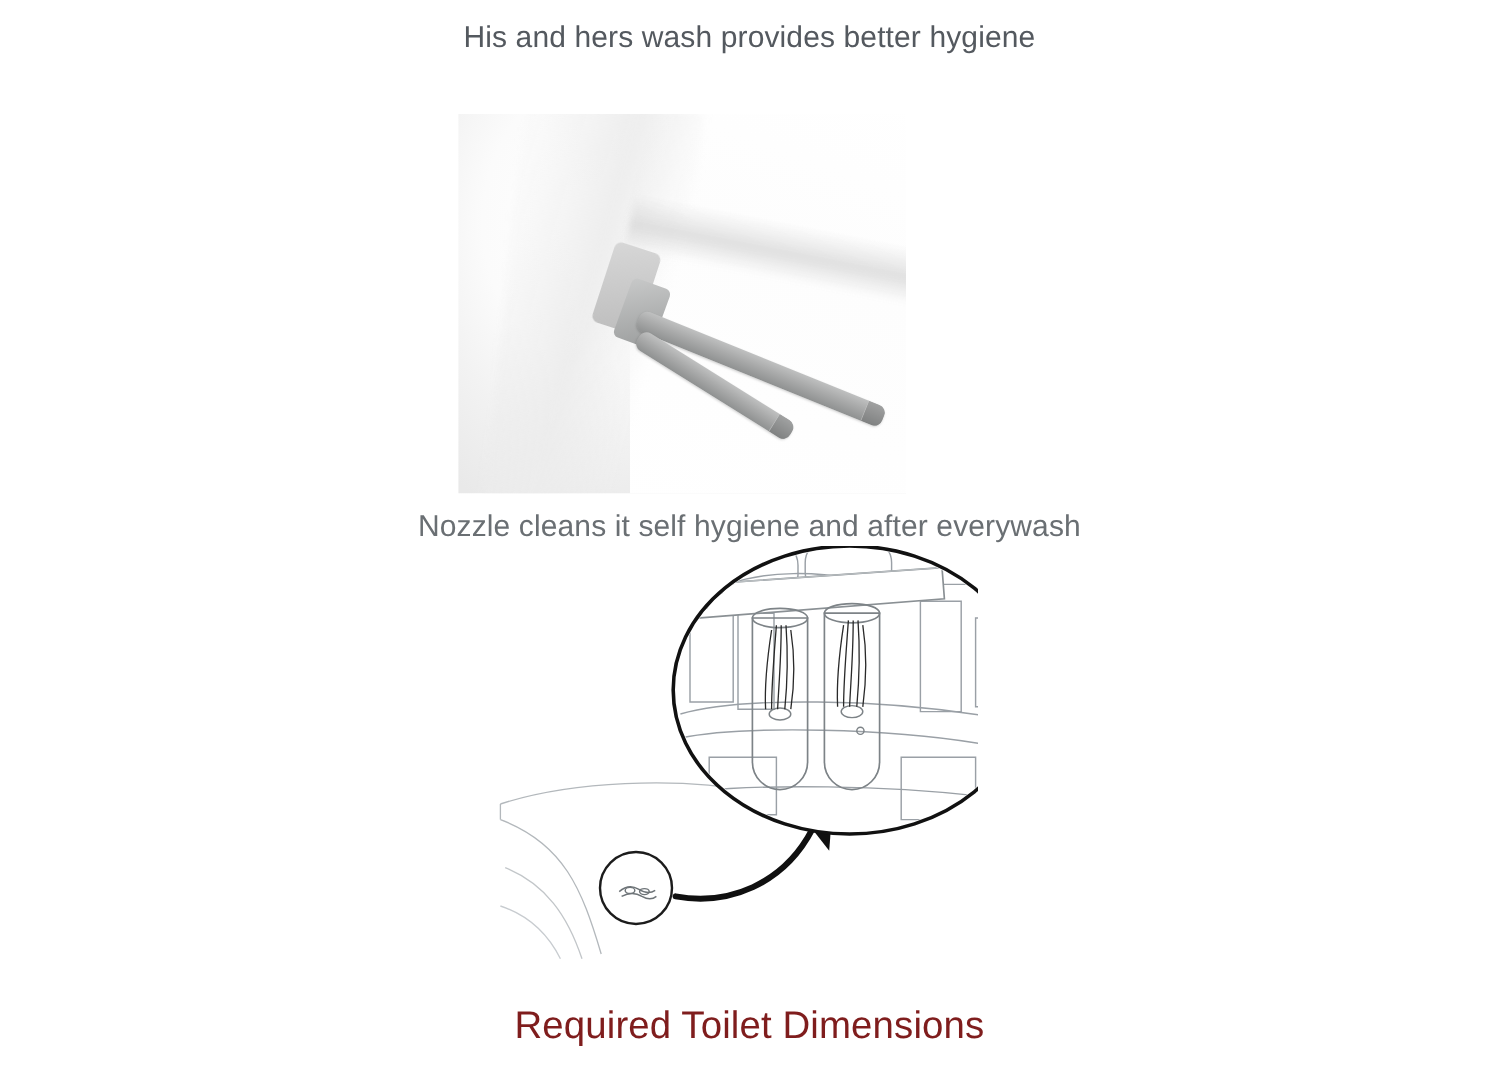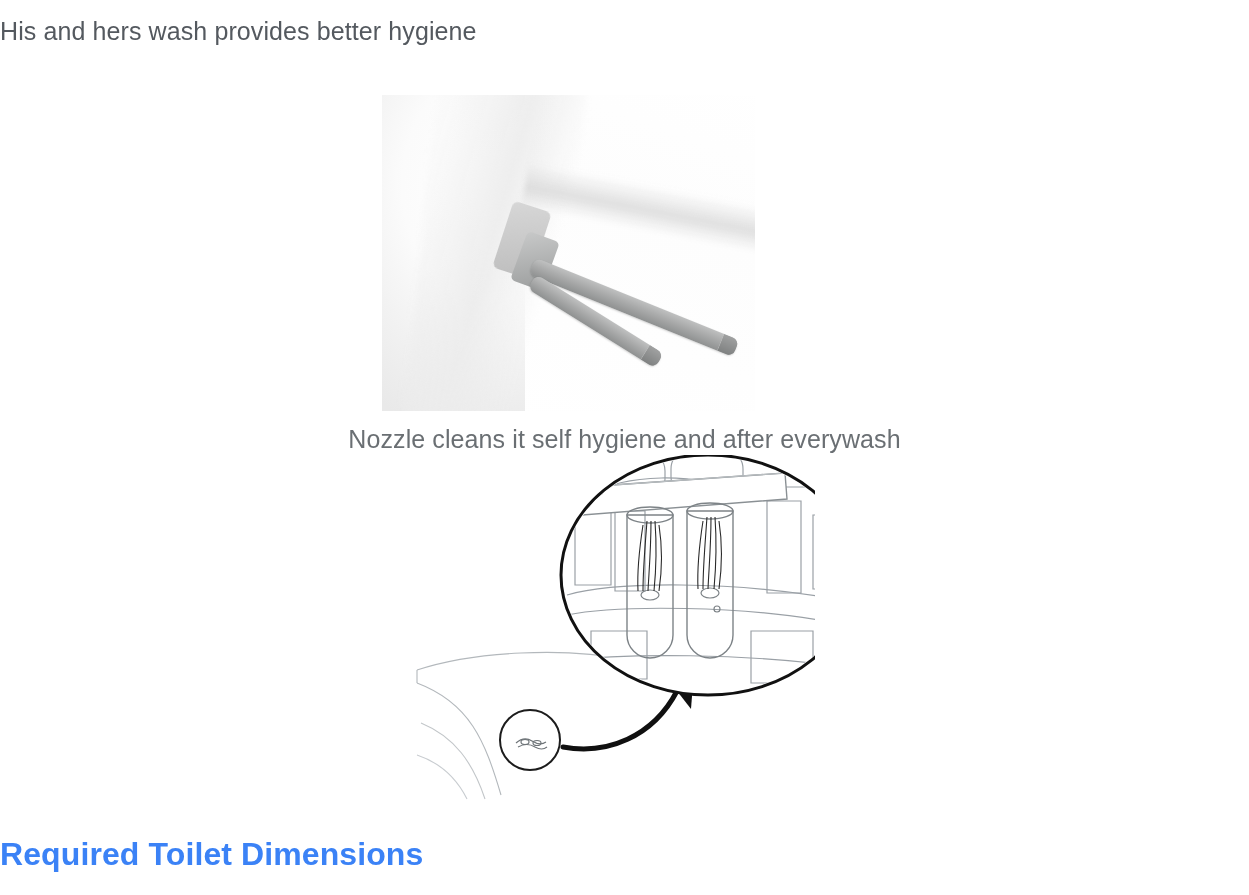--- a/index.html
+++ b/index.html
@@ -18,20 +18,21 @@
   .page {
     width: 1249px;
     height: 895px;
     position: relative;
   }
   .caption-1 {
     position: absolute;
     top: 14px;
     left: 0;
     width: 1249px;
+    text-align: center;
     font-size: 25px;
     line-height: 34px;
     color: #54595f;
     letter-spacing: 0.1px;
   }
   .caption-2 {
     position: absolute;
     top: 422px;
     left: 0;
     width: 1249px;
@@ -39,26 +40,25 @@
     font-size: 25px;
     line-height: 34px;
     color: #6a6f73;
     letter-spacing: 0.1px;
   }
   .heading-3 {
     position: absolute;
     top: 832px;
     left: 0;
     width: 1249px;
-    text-align: left;
+    text-align: center;
     font-size: 32px;
     line-height: 44px;
-    color: #3b82f6;
+    color: #7f1d1d;
     letter-spacing: 0.1px;
-    font-weight: bold;
   }
 
   
   .figure-photo {
     position: absolute;
     top: 95px;
     left: 382px;
     width: 373px;
     height: 316px;
     overflow: hidden;

